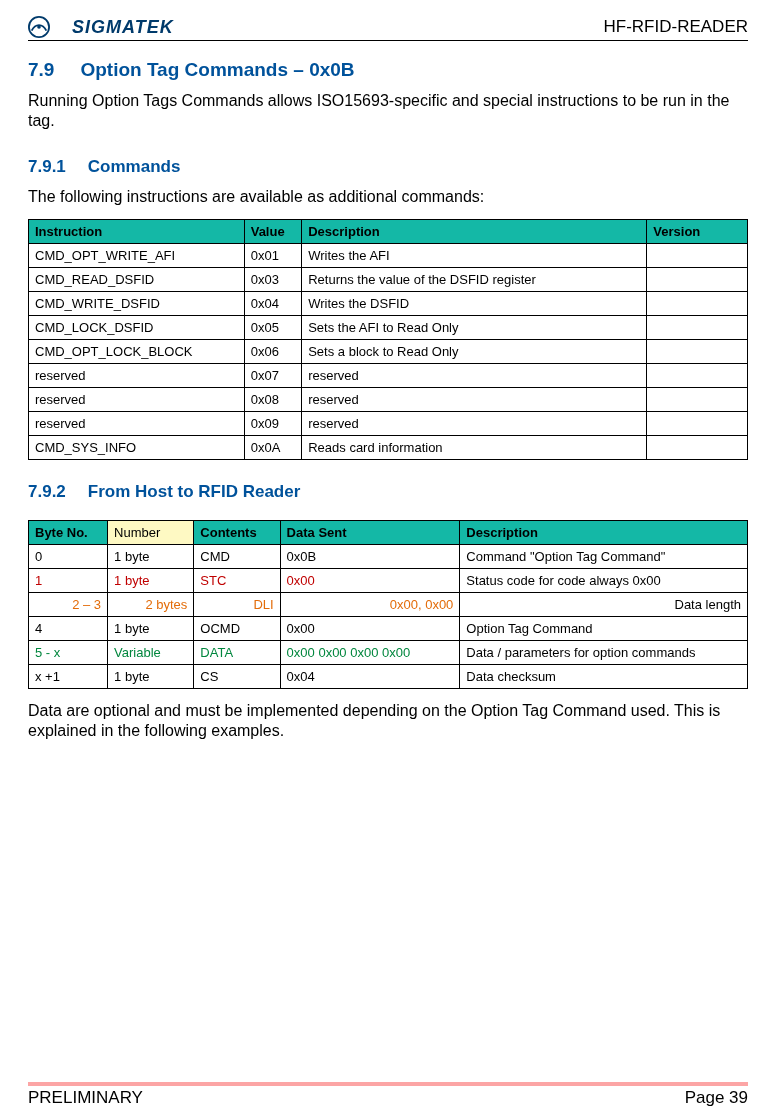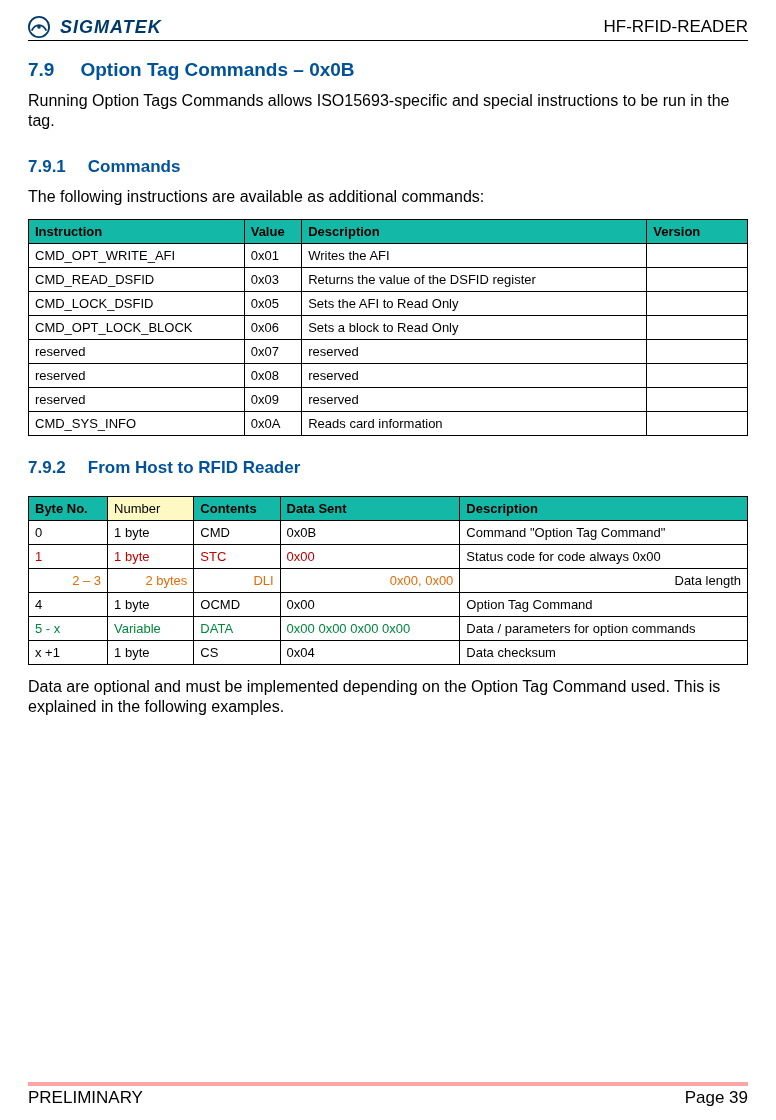--- a/index.html
+++ b/index.html
@@ -20,21 +20,21 @@
   .hdr {
     display: flex;
     justify-content: space-between;
     align-items: center;
     border-bottom: 1px solid #000;
     padding-bottom: 2px;
   }
   .logo {
     display: flex;
     align-items: center;
-    gap: 10px;
+    gap: 22px;
     font-weight: bold;
     font-size: 18px;
     letter-spacing: 1px;
     font-style: italic;
     color: #003A6B;
   }
   .logo svg { display:block; }
   .doc-title { font-size: 17px; }
   .h-sec {
     color: #00529B;
@@ -128,20 +128,26 @@
         <tr>
           <td>CMD_OPT_WRITE_AFI</td>
           <td>0x01</td>
           <td>Writes the AFI</td>
           <td></td>
         </tr>
         <tr>
           <td>CMD_READ_DSFID</td>
           <td>0x03</td>
           <td>Returns the value of the DSFID register</td>
+          <td></td>
+        </tr>
+        <tr>
+          <td>CMD_WRITE_DSFID</td>
+          <td>0x04</td>
+          <td>Writes the DSFID</td>
           <td></td>
         </tr>
         <tr>
           <td>CMD_LOCK_DSFID</td>
           <td>0x05</td>
           <td>Sets the AFI to Read Only</td>
           <td></td>
         </tr>
         <tr>
           <td>CMD_OPT_LOCK_BLOCK</td>

